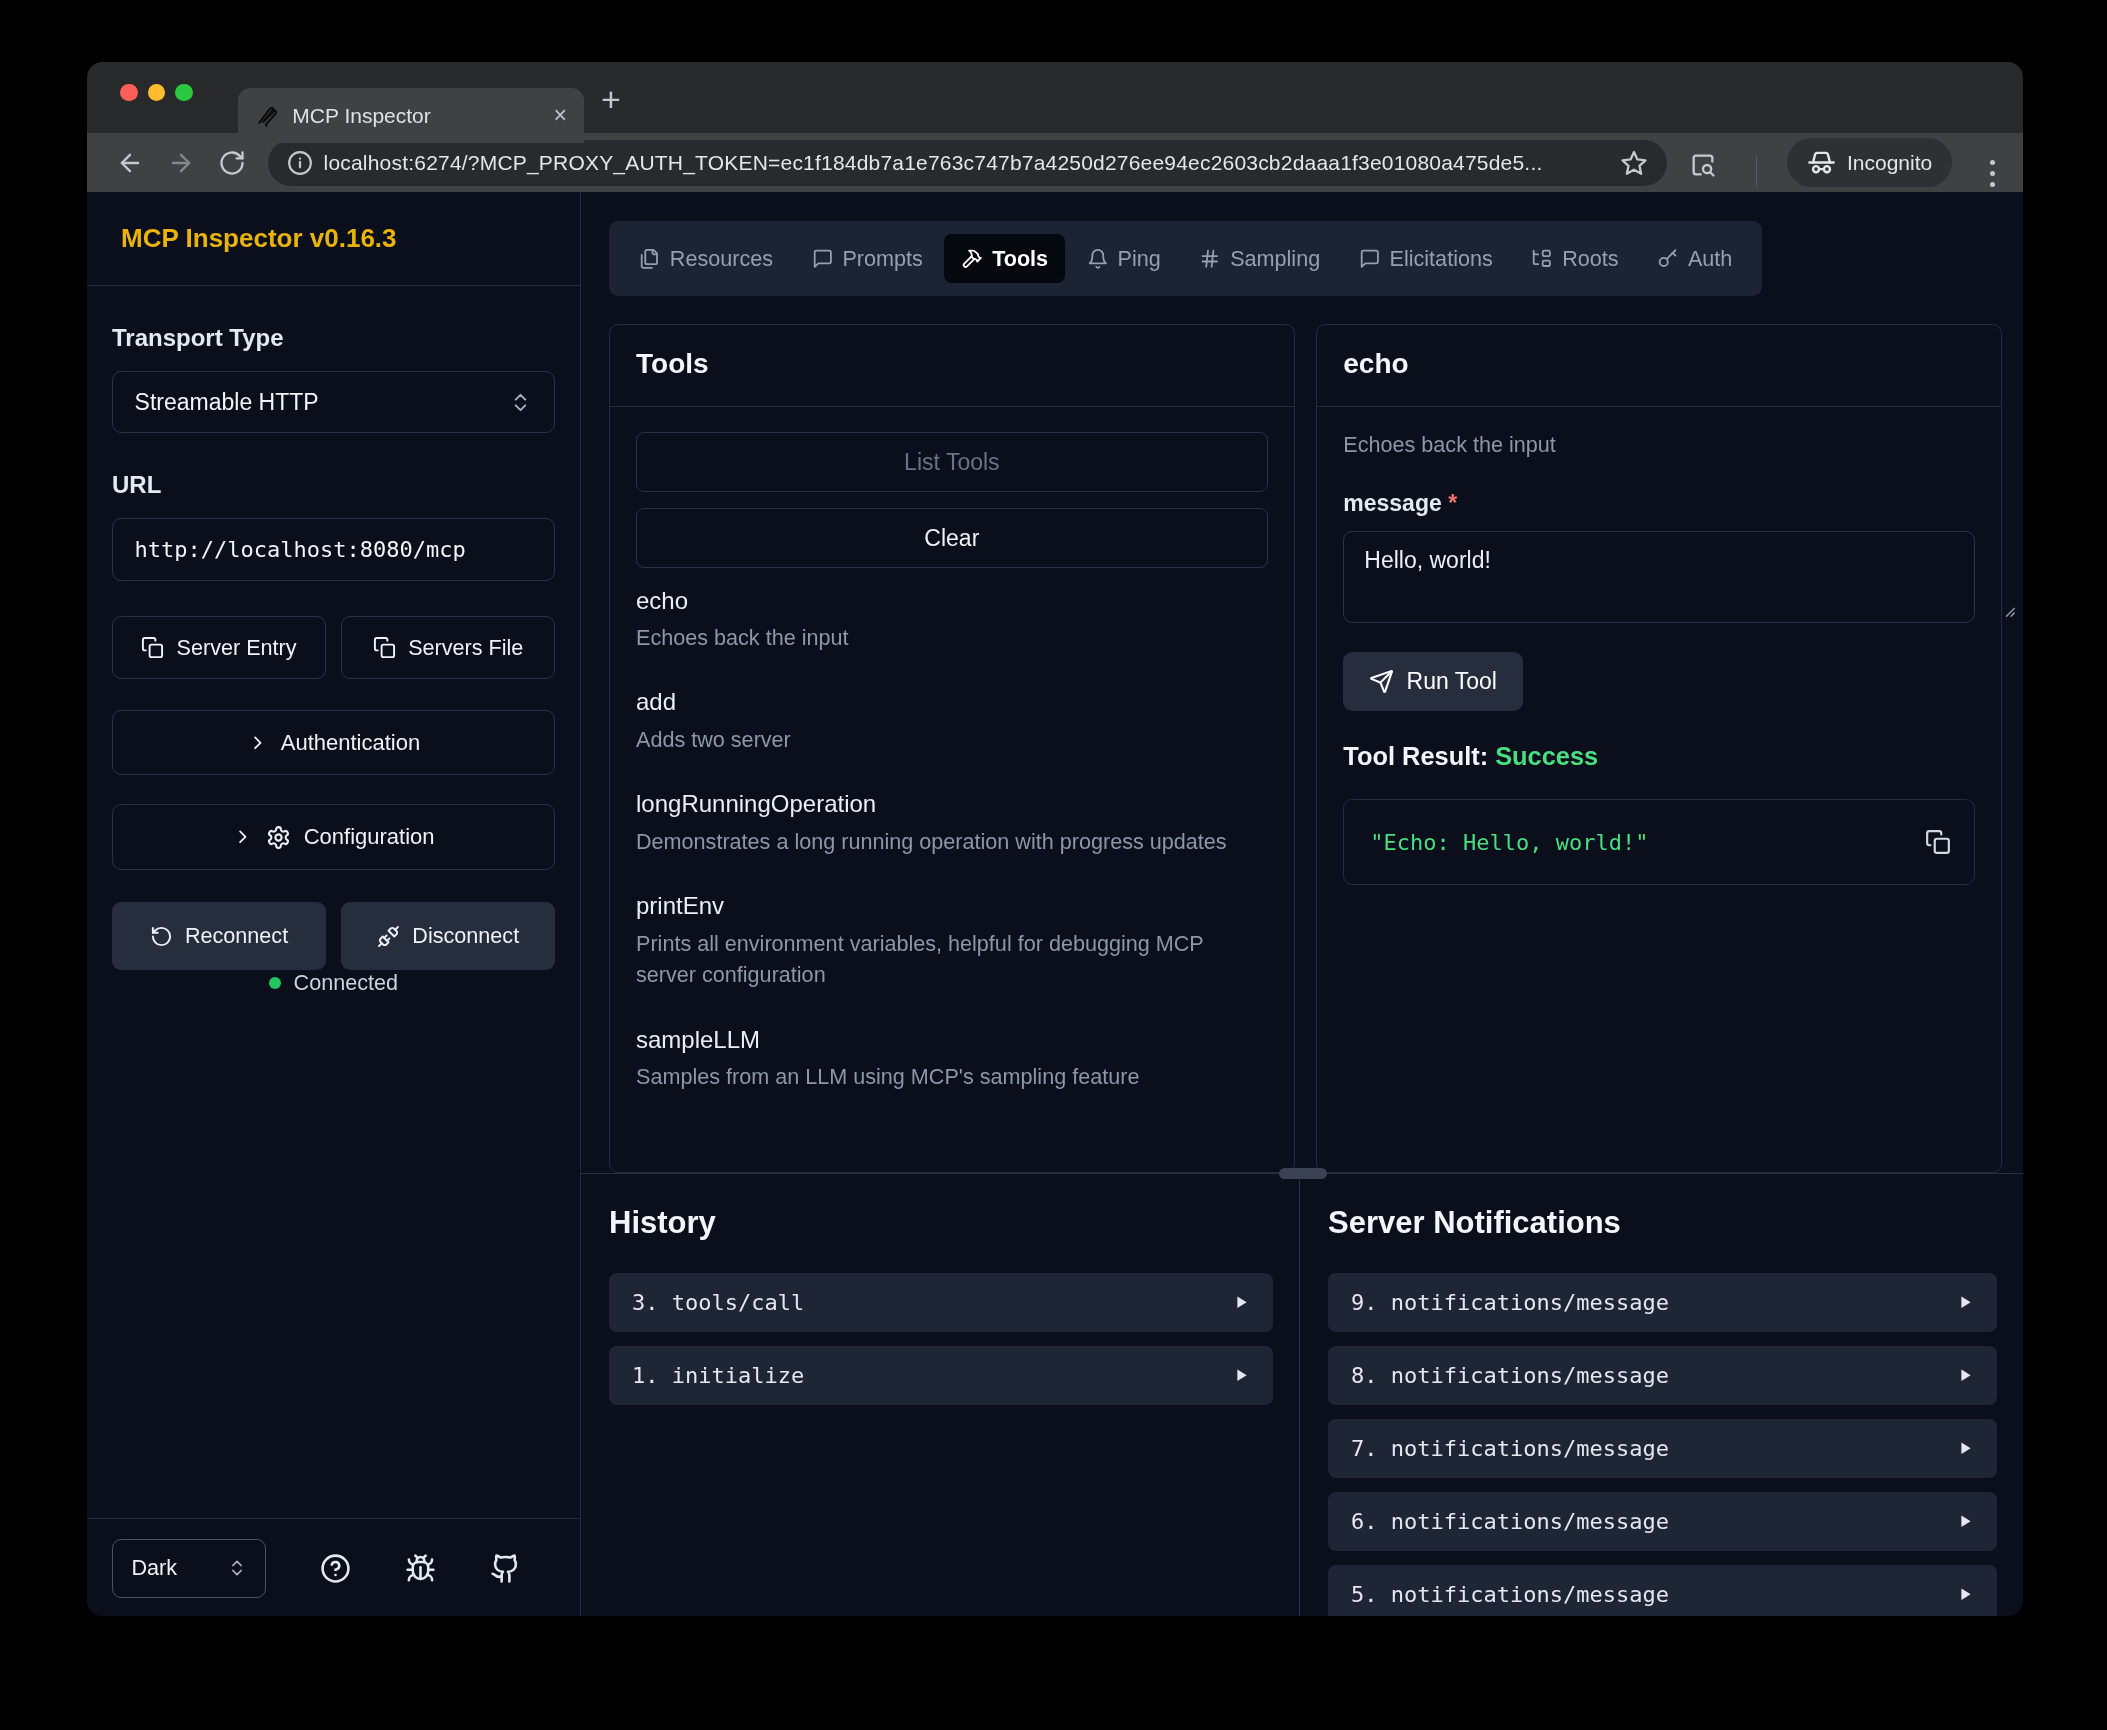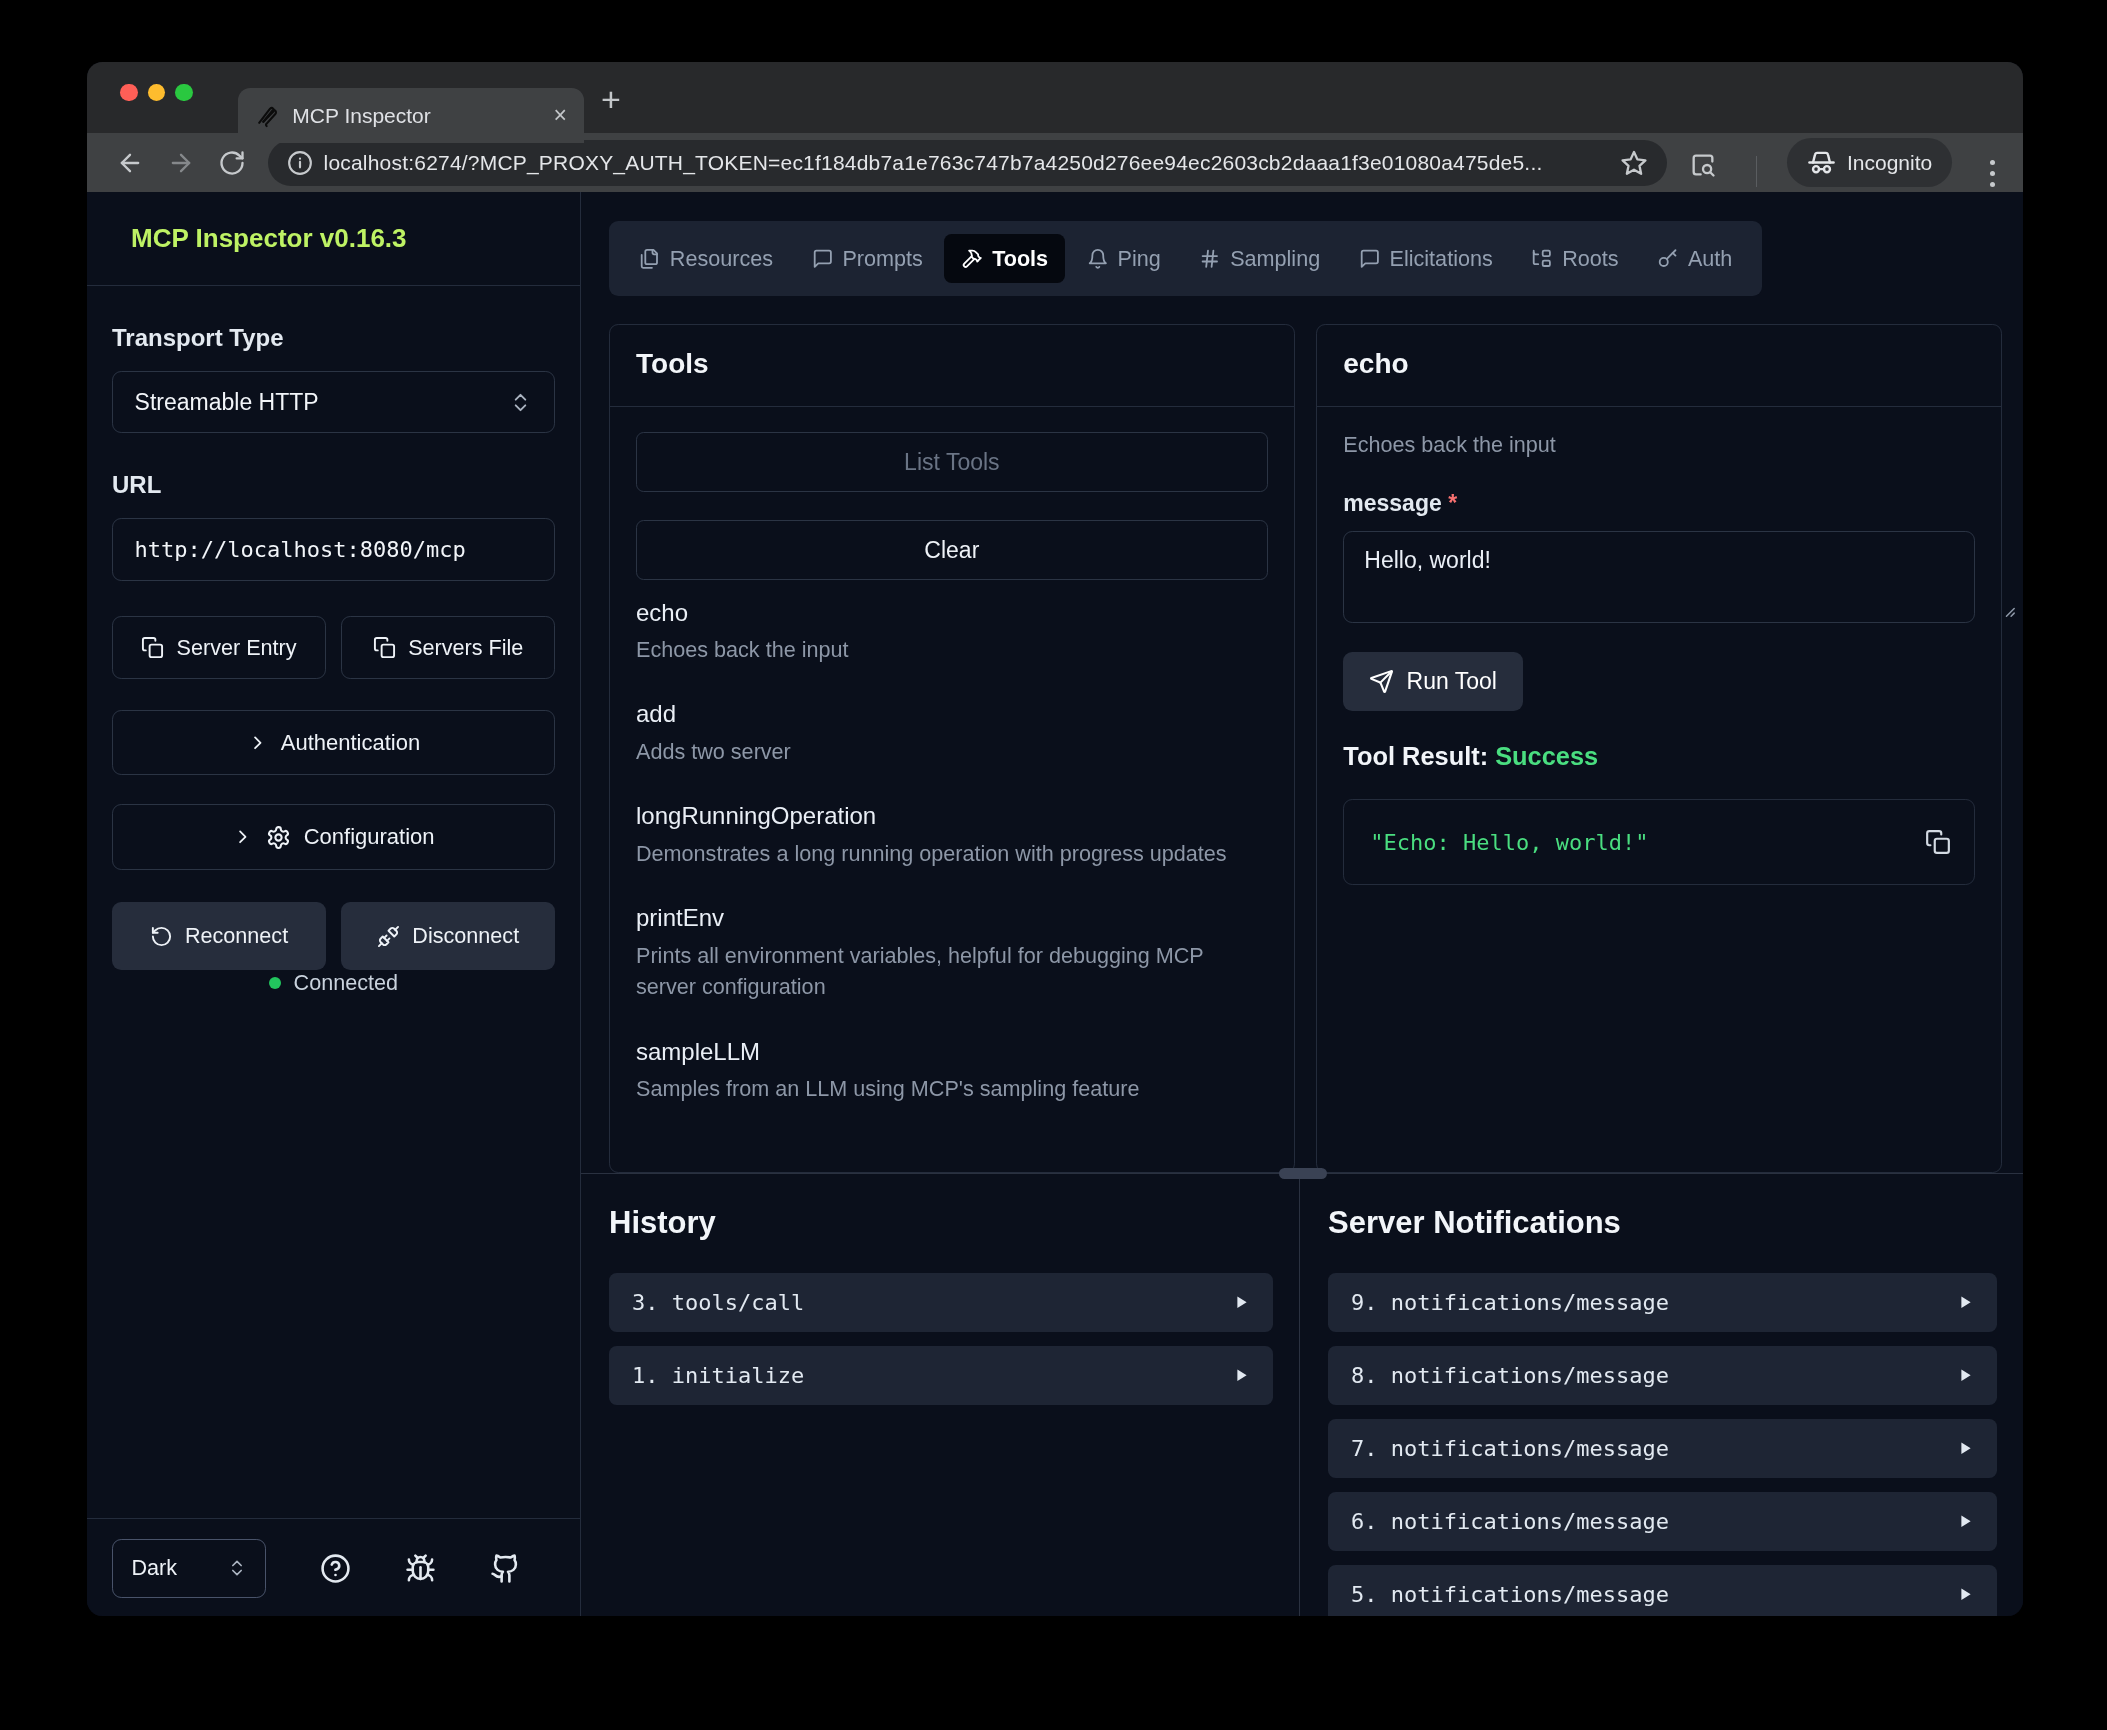--- a/index.html
+++ b/index.html
@@ -40,21 +40,21 @@
   .kebab { display:flex; flex-direction:column; gap:5.4px; padding:0 7.7px; }
   .kebab i { width:5.4px; height:5.4px; border-radius:50%; background:#c6c9cc; }
 
   
   .content { display:flex; height:1425px; background:#0a0f1b; }
 
   
   .sidebar { width:494px; border-right:0.8px solid #242c3c; display:flex; flex-direction:column; }
   .sb-header { height:94px; border-bottom:0.8px solid #242c3c; display:flex; align-items:center;
                padding-left:34px; }
-  .sb-title { color:#bef264; font-size:26px; font-weight:bold;margin-left:10px; }
+  .sb-title { color:#eab308; font-size:26px; font-weight:bold; }
   .sb-body { flex:1; padding:0 25px; }
   .sb-label { margin-top:38px; color:#e3e9f0; font-size:24px; font-weight:600; }
   .sb-select, .sb-input { margin-top:19px; height:62px; width:100%; border:0.8px solid #2b3444;
        border-radius:9.2px; display:flex; align-items:center; padding:0 21.6px;
        color:#f2f5f9; font-size:23px; background:transparent; justify-content:space-between; }
   .sb-input { height:63px; font-family:"DejaVu Sans Mono", monospace; font-size:22px; }
   .btn { border:0.8px solid #2b3444; border-radius:9.2px; background:transparent; color:#eef2f7;
          display:flex; align-items:center; justify-content:center; gap:12.3px; font-size:21.6px; }
   .row2 { display:flex; gap:15.4px; margin-top:35px; }
   .row2 .btn { flex:1; height:63px; }
@@ -85,21 +85,21 @@
   .panel { flex:1; border:0.8px solid #242c3c; border-radius:9.2px; overflow:hidden;
            display:flex; flex-direction:column; min-width:0; }
   .panel-header { padding:23px 26px 26px 26px; border-bottom:0.8px solid #242c3c; }
   .panel-title { color:#f2f5f9; font-size:28px; font-weight:bold; }
   .panel-body { padding:25px 26px; flex:1; overflow:hidden; }
 
   .big-btn { width:100%; height:60px; border:0.8px solid #2b3444; border-radius:7.7px;
              background:transparent; display:flex; align-items:center; justify-content:center;
              font-size:23px; color:#eef2f7; }
   .big-btn.disabled { color:#6a7485; }
-  .big-btn + .big-btn { margin-top:28px; }
+  .big-btn + .big-btn { margin-top:16px; }
   .tool-item { margin-top:35px; }
   .tool-item:first-of-type { margin-top:18.5px; }
   .tool-name { color:#eaeff6; font-size:24px; }
   .tool-desc { color:#8d97a7; font-size:21.6px; margin-top:7.7px; line-height:1.45;
                max-width:631px; }
 
   .echo-desc { color:#8d97a7; font-size:21.6px; }
   .param-label { margin-top:32px; font-size:23px; color:#e3e9f0; font-weight:600; }
   .req { color:#f87171; }
   .param-area { position:relative; margin-top:14px; width:100%; height:92px;

